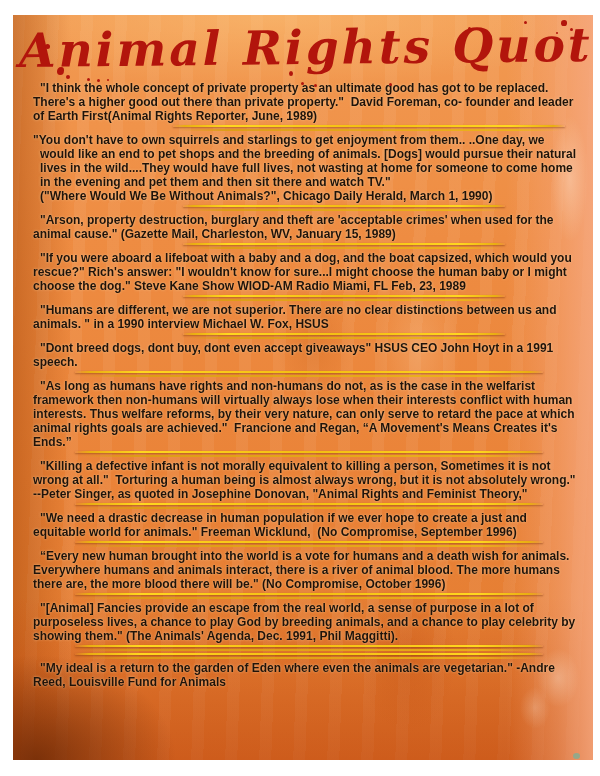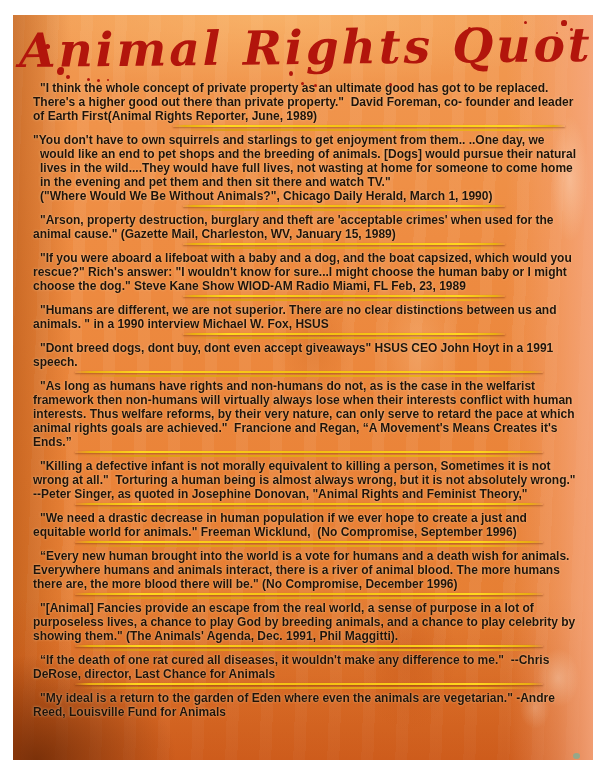--- a/index.html
+++ b/index.html
@@ -140,25 +140,24 @@
 
     <p class="quote"><span class="seg">"As long as humans have rights and non-humans do not, as is the case in the welfarist framework then non-humans will virtually always lose when their interests conflict with human interests. Thus welfare reforms, by their very nature, can only serve to retard the pace at which animal rights goals are achieved."  Francione and Regan, “A Movement's Means Creates it's Ends.”</span></p>
     <div class="sep sep-c"></div>
 
     <p class="quote"><span class="seg">"Killing a defective infant is not morally equivalent to killing a person, Sometimes it is not wrong at all."  Torturing a human being is almost always wrong, but it is not absolutely wrong." --Peter Singer, as quoted in Josephine Donovan, "Animal Rights and Feminist Theory,"</span></p>
     <div class="sep sep-c"></div>
 
     <p class="quote"><span class="seg">"We need a drastic decrease in human population if we ever hope to create a just and equitable world for animals." Freeman Wicklund,  (No Compromise, September 1996)</span></p>
     <div class="sep sep-c"></div>
 
-    <p class="quote"><span class="seg">“Every new human brought into the world is a vote for humans and a death wish for animals. Everywhere humans and animals interact, there is a river of animal blood. The more humans there are, the more blood there will be." (No Compromise, December 1996)</span></p>
+    <p class="quote"><span class="seg">“Every new human brought into the world is a vote for humans and a death wish for animals. Everywhere humans and animals interact, there is a river of animal blood. The more humans there are, the more blood there will be." (No Compromise, October 1996)</span></p>
     <div class="sep sep-c"></div>
 
     <p class="quote"><span class="seg">"[Animal] Fancies provide an escape from the real world, a sense of purpose in a lot of purposeless lives, a chance to play God by breeding animals, and a chance to play celebrity by showing them." (The Animals' Agenda, Dec. 1991, Phil Maggitti).</span></p>
     <div class="sep sep-c"></div>
 
-    <p class="quote"><span class="seg">“If the death of one rat cured all diseases, it wouldn't make any difference to me."  --Chris DeRose, director, Last Chance for Animals</span></p>
     <div class="sep sep-c"></div>
 
     <p class="quote"><span class="seg">"My ideal is a return to the garden of Eden where even the animals are vegetarian." -Andre Reed, Louisville Fund for Animals</span></p>
 
   </div>
 </div>
 
 </body></html>

